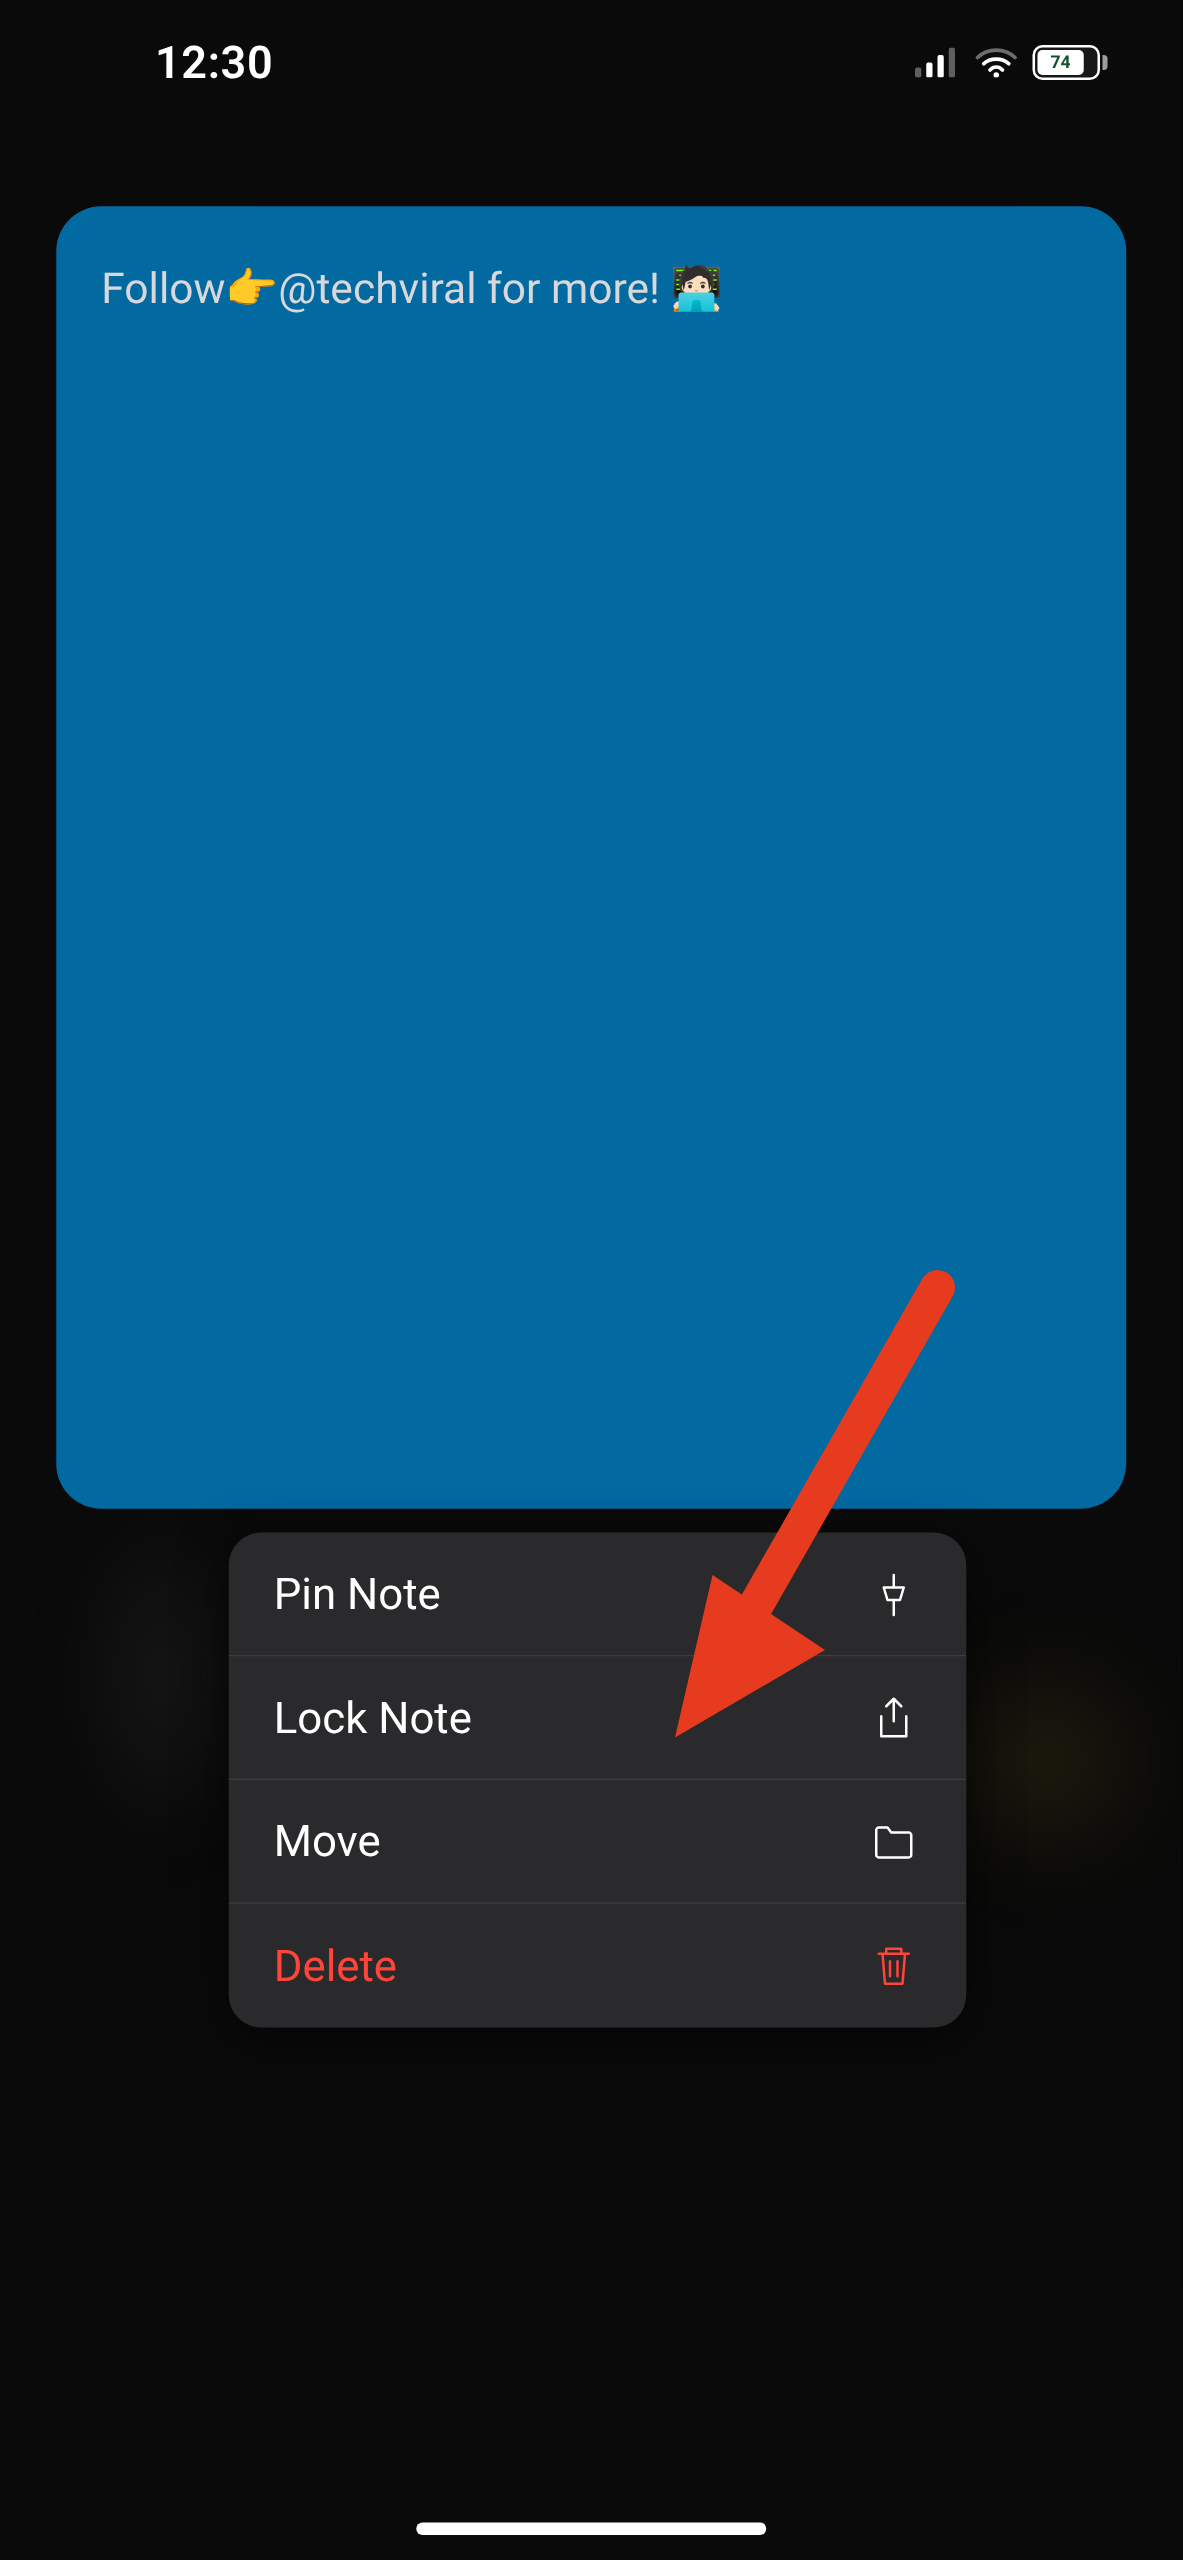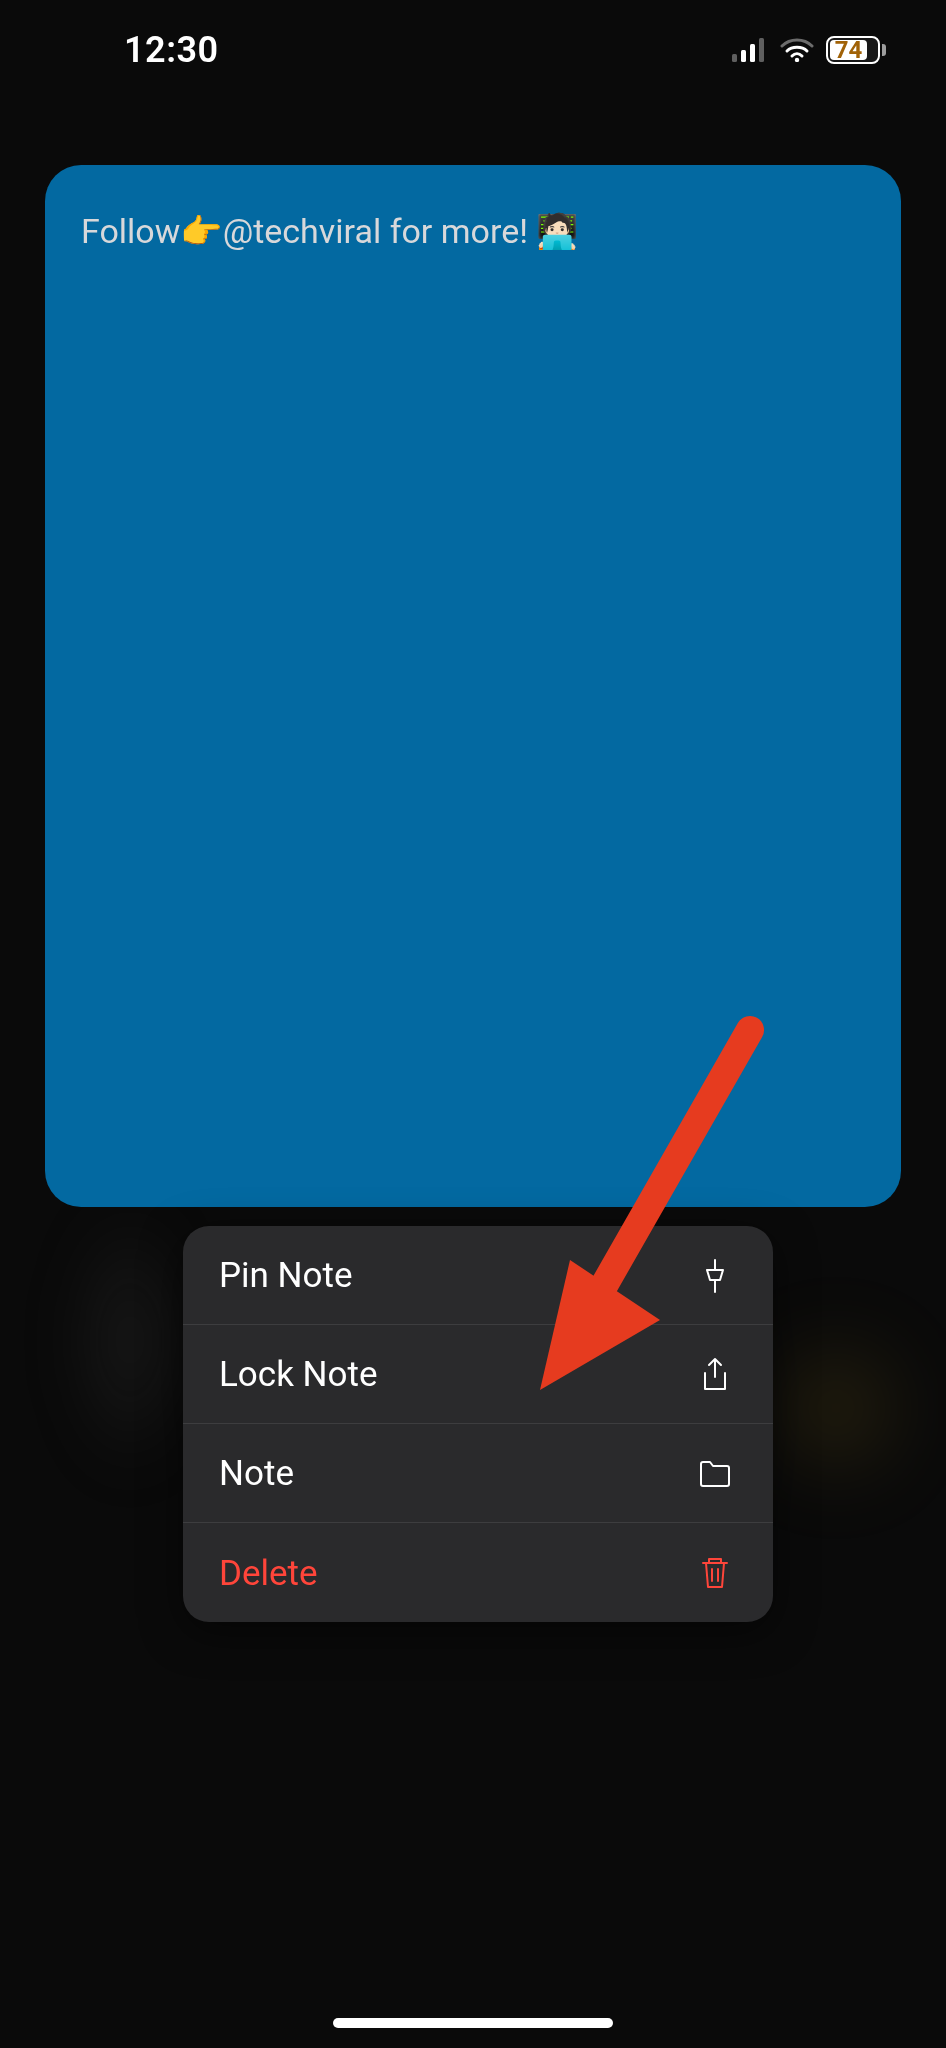--- a/index.html
+++ b/index.html
@@ -74,21 +74,21 @@
     .battery-fill {
       position: absolute;
       left: 2px; top: 2px; bottom: 2px;
       width: 74%;
       background: #fff;
       border-radius: 4px;
       display: flex;
       align-items: center;
       justify-content: center;
     }
-    .battery-text { font-size: 24px; font-weight: 700; color: #a16207; }
+    .battery-text { font-size: 14px; font-weight: 700; color: #14532d; }
     .battery-cap {
       width: 4px; height: 12px;
       background: rgba(255,255,255,0.6);
       border-radius: 0 3px 3px 0;
     }
 
     
     .note-card {
       position: absolute;
       left: 45px; right: 45px;
@@ -215,21 +215,21 @@
     <div class="menu-item">
       <span>Lock Note</span>
       <span class="menu-icon">
         <svg viewBox="0 0 40 40">
           <path d="M20 4 L20 22 M14 10 L20 4 L26 10" stroke-linecap="round" stroke-linejoin="round"></path>
           <path d="M10 18 L10 34 L30 34 L30 18" stroke-linecap="round" stroke-linejoin="round"></path>
         </svg>
       </span>
     </div>
     <div class="menu-item">
-      <span>Note</span>
+      <span>Move</span>
       <span class="menu-icon">
         <svg viewBox="0 0 40 40">
           <path d="M6 12 L6 30 C6 31 7 32 8 32 L32 32 C33 32 34 31 34 30 L34 14 C34 13 33 12 32 12 L18 12 L15 8 L8 8 C7 8 6 9 6 10 Z" stroke-linejoin="round"></path>
         </svg>
       </span>
     </div>
     <div class="menu-item destructive">
       <span>Delete</span>
       <span class="menu-icon">
         <svg viewBox="0 0 40 40">

